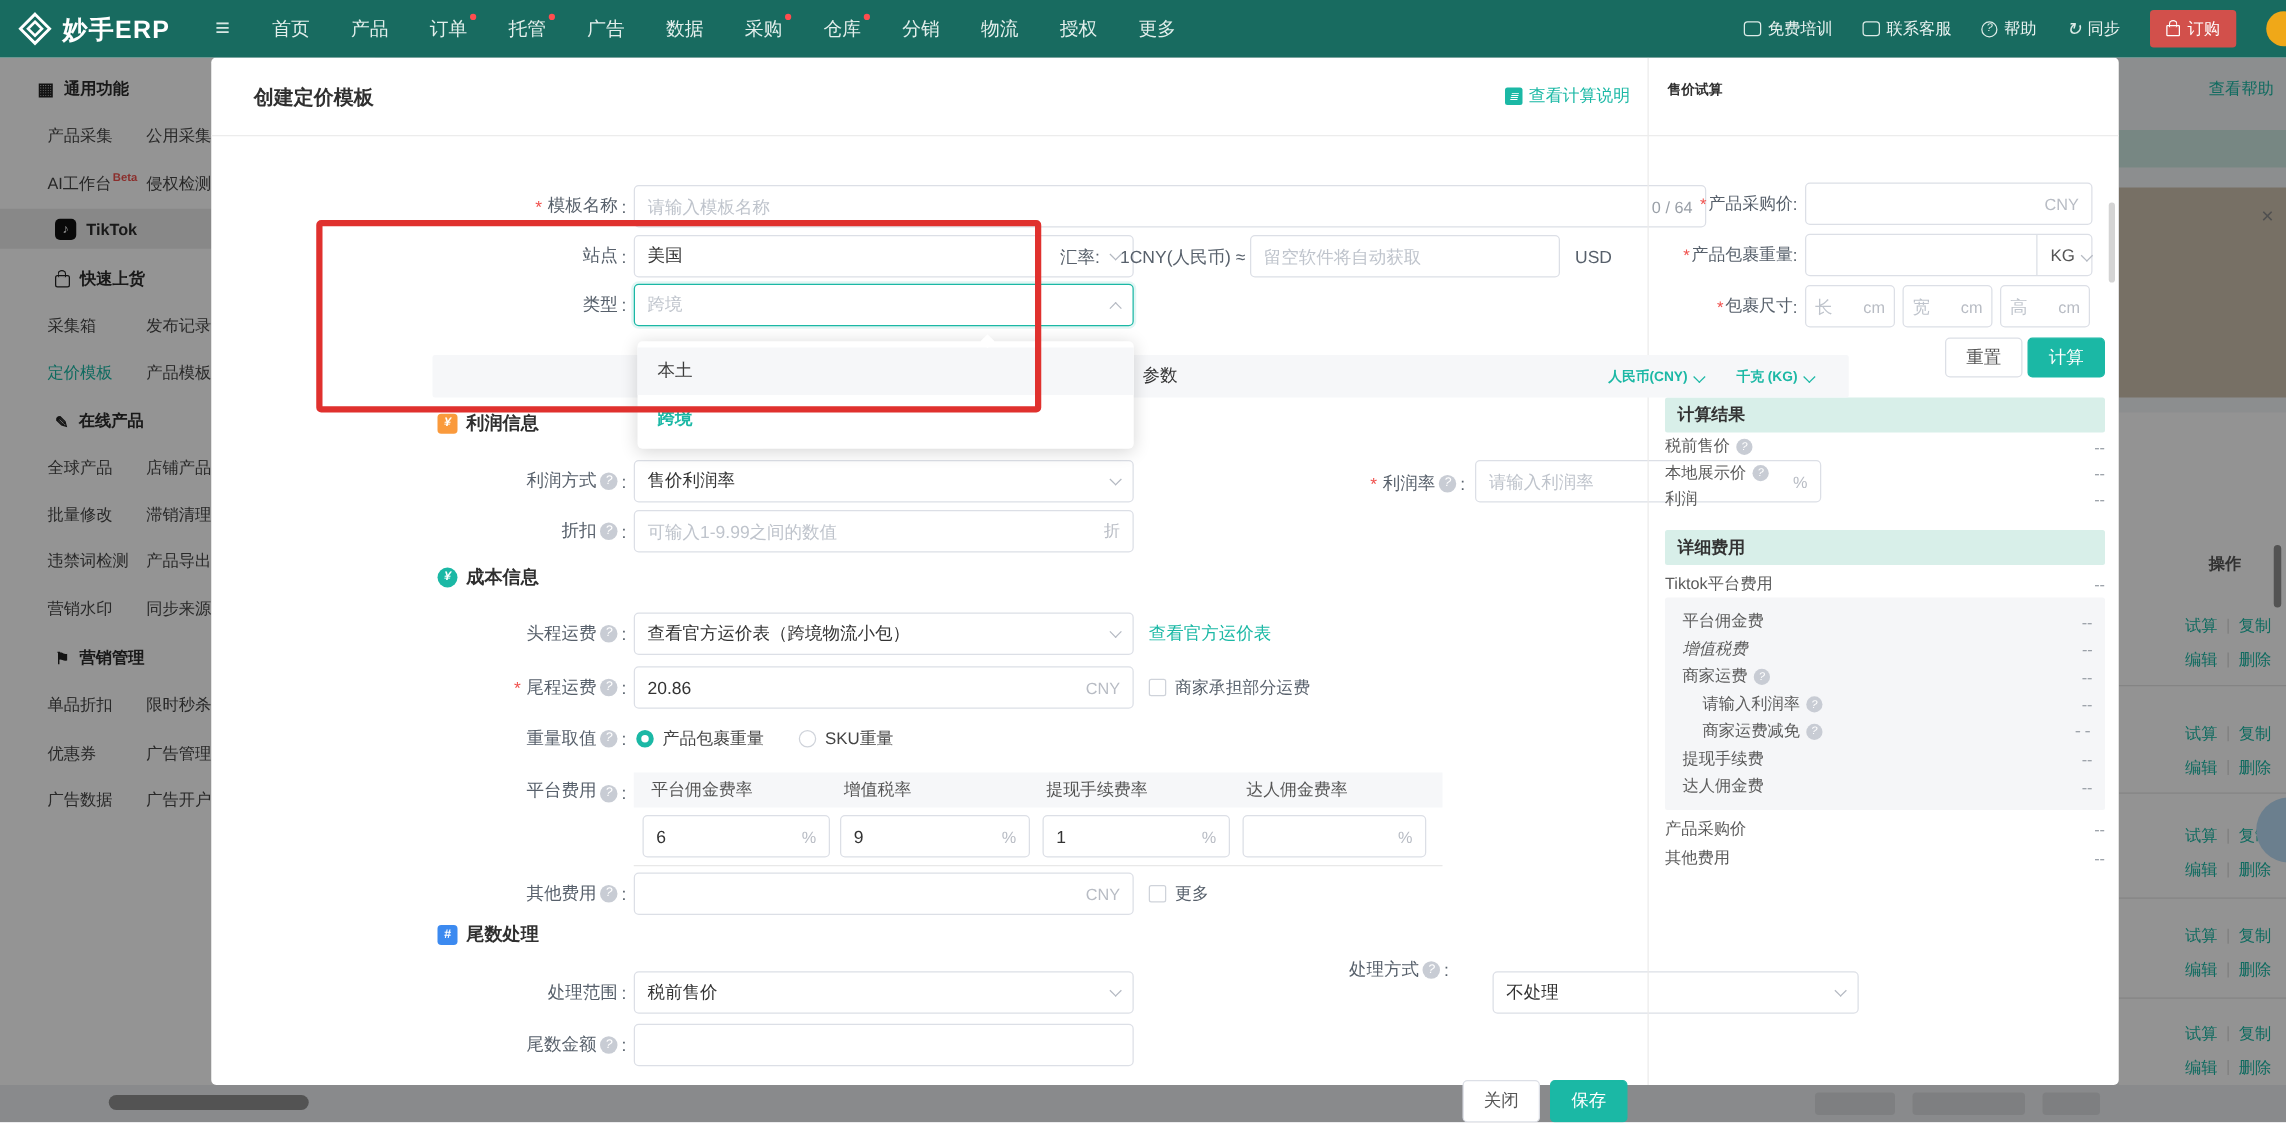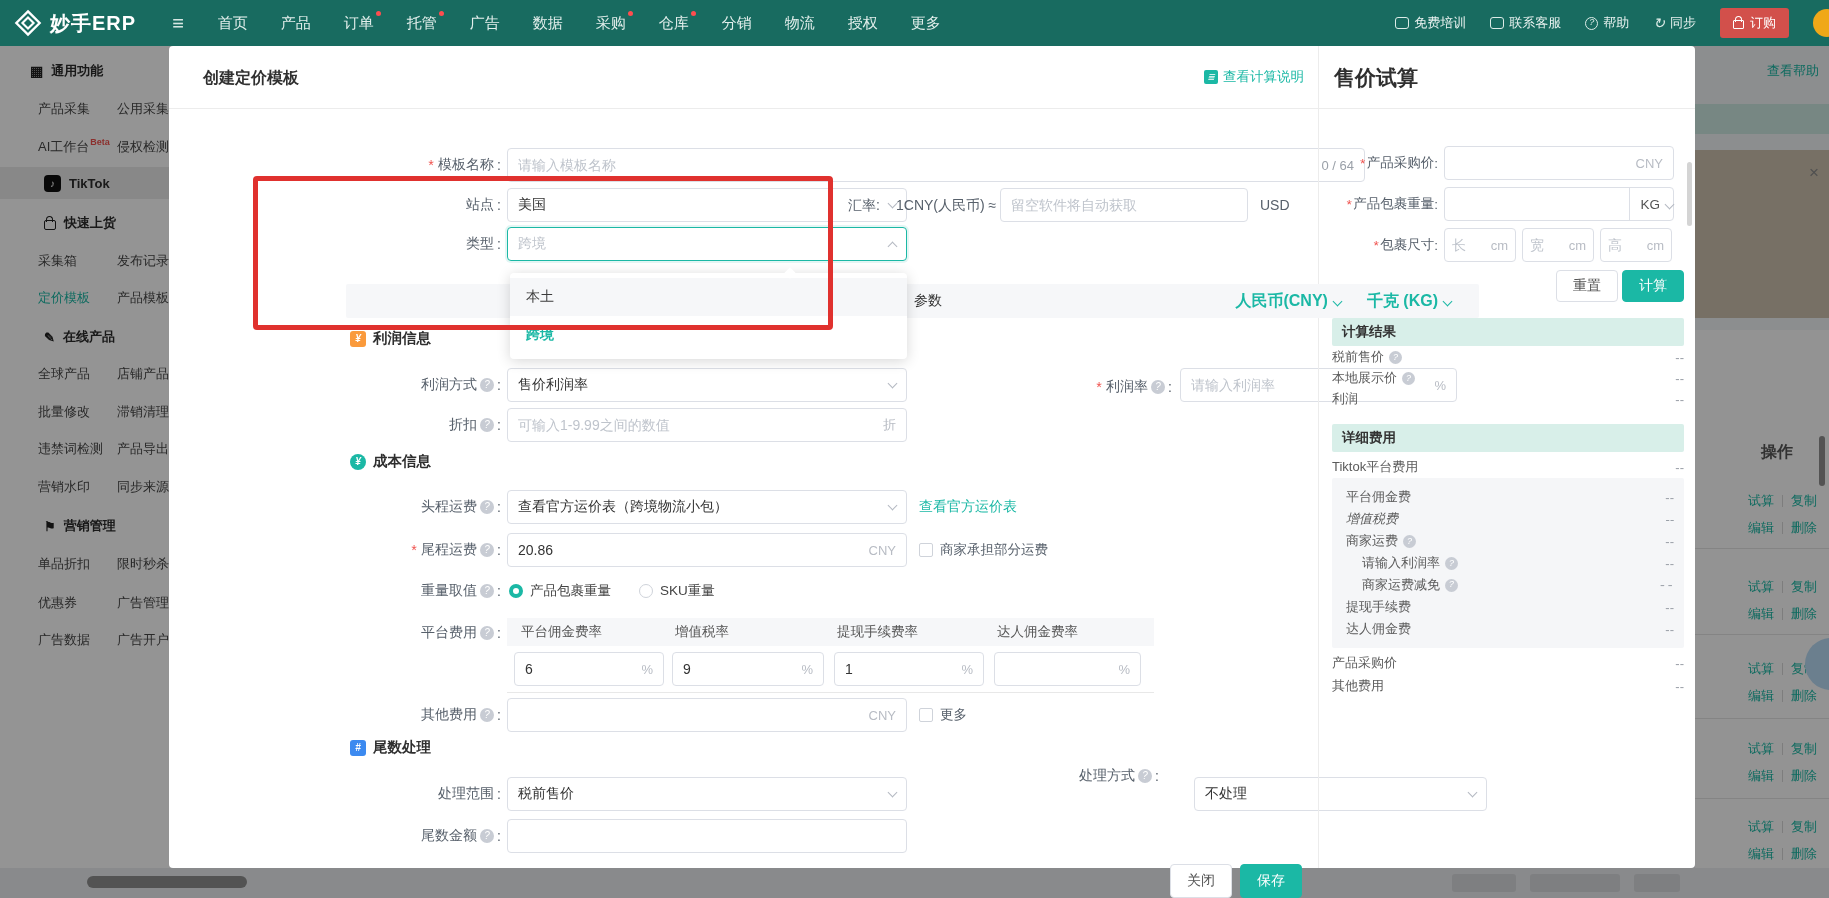--- a/index.html
+++ b/index.html
@@ -41,21 +41,21 @@
   .bagic::before { content:""; position:absolute; left:1px; top:-5px; width:5px; height:5px; border:1.6px solid #222; border-bottom:none; border-radius:4px 4px 0 0; }
   .edit-ic, .mkt-ic { font-size:13px; color:#222; line-height:1; }
 
   
   .bgstrip { position:absolute; left:1695px; top:46px; width:134px; height:822px; background:#f2f4f6; z-index:10; overflow:hidden; }
   .bg-help { position:absolute; top:16px; right:10px; color:#1bb8a5; font-size:13px; cursor:pointer; }
   .bg-tealband { position:absolute; left:0; top:58px; width:134px; height:30px; background:#cde9e2; }
   .bg-tan { position:absolute; left:0; top:104px; width:134px; height:168px; background:#cdc1ae; }
   .bg-close { position:absolute; top:14px; right:10px; color:#8a8a8a; font-size:17px; cursor:pointer; line-height:1; }
   .bg-white { position:absolute; left:0; top:284px; width:134px; height:538px; background:#fdfdfd; }
-  .bg-op { position:absolute; top:396px; right:36px; font-size:16px; color:#555; font-weight:bold; }
+  .bg-op { position:absolute; top:396px; right:36px; font-size:13px; color:#555; font-weight:bold; }
   .bgrow { position:absolute; right:12px; display:flex; align-items:center; gap:8px; font-size:13px; color:#1bb8a5; cursor:pointer; }
   .bgrow .sep { width:1px; height:12px; background:#d8d8d8; }
   .bgline { position:absolute; left:0; width:134px; height:1px; background:#e3e3e3; }
   .chat-bubble { position:absolute; left:110px; top:592px; width:52px; height:52px; border-radius:50%; background:#b9dbf4; }
   .mini-scroll { position:absolute; left:124px; width:6px; background:#8f8f8f; border-radius:3px; }
 
   
   .botstrip { position:absolute; left:0; top:868px; width:1829px; height:30px; background:#eceef1; z-index:10; }
   .hscroll { position:absolute; left:87px; top:8px; width:160px; height:12px; background:#8f8f8f; border-radius:6px; }
   .bot-box { position:absolute; top:6px; height:18px; background:#d9dbde; border-radius:3px; }
@@ -92,21 +92,21 @@
   .rd-lab { font-size:13.5px; color:#444; margin-left:7px; margin-right:28px; white-space:nowrap; }
   .sec-title { position:absolute; display:flex; align-items:center; gap:7px; font-size:14.5px; font-weight:bold; color:#2f2f2f; }
   .sec-ic { width:16px; height:16px; border-radius:3px; color:#fff; font-size:10px; line-height:16px; text-align:center; flex:none; }
   .sec-ic.orange { background:#fa9a3c; }
   .sec-ic.tealc { background:#1bb8a5; border-radius:50%; }
   .sec-ic.blue { background:#3c8af0; }
 
   .params-bar { position:absolute; left:177px; top:238px; width:1133px; height:34px; background:#f6f7f9; border-radius:2px; z-index:1; }
   .pb-text { position:absolute; left:568px; top:8px; font-size:14px; color:#333; }
   .pb-sels { position:absolute; right:28px; top:0; height:34px; display:flex; align-items:center; gap:26px; }
-  .pb-sel { display:flex; align-items:center; gap:6px; color:#1bb8a5; font-size:16px; font-weight:bold; cursor:pointer; }
+  .pb-sel { display:flex; align-items:center; gap:6px; color:#1bb8a5; font-size:11px; font-weight:bold; cursor:pointer; }
   .pb-sel .chev { border-color:#1bb8a5; margin:0; }
 
   .ptable-head { position:absolute; left:338px; top:572px; width:647px; height:28px; background:#f6f7f9; display:flex; align-items:center; }
   .ptable-head span { font-size:13.5px; color:#555; }
   .ptable-line { position:absolute; left:338px; top:646px; width:647px; height:1px; background:#e8e8e8; }
 
   .btn { height:34px; padding:0 16px; border-radius:4px; border:1px solid #dcdfe6; background:#fff; font-size:14px; color:#555; display:inline-flex; align-items:center; justify-content:center; cursor:pointer; white-space:nowrap; }
   .btn.primary { background:#1bb8a5; border-color:#1bb8a5; color:#fff; }
 
   
@@ -114,21 +114,21 @@
   .dropdown::before { content:""; position:absolute; left:276px; top:-4px; width:8px; height:8px; background:#fff; transform:rotate(45deg); }
   .dd-item { height:38px; display:flex; align-items:center; padding:0 16px; font-size:14px; color:#3b3b3b; cursor:pointer; }
   .dd-item.hover { background:#f6f7f9; }
   .dd-item.sel { color:#1bb8a5; font-weight:bold; }
 
   
   .redbox { position:absolute; left:253px; top:176px; width:580px; height:154px; border:5px solid #e0312e; border-radius:4px; z-index:60; pointer-events:none; }
 
   
   .t-divider { position:absolute; left:1149px; top:0; width:1px; height:822px; background:#ececec; }
-  .t-title { position:absolute; left:1165px; top:18px; font-size:21px; font-weight:bold; color:#2f2f2f; }
+  .t-title { position:absolute; left:1165px; top:18px; font-size:11px; font-weight:bold; color:#2f2f2f; }
   .t-lbl { width:108px; flex:none; text-align:right; display:inline-flex; justify-content:flex-end; align-items:center; font-size:13.5px; color:#57606b; white-space:nowrap; }
   .thead { position:absolute; left:1163px; width:352px; height:28px; background:#d8efe9; border-radius:2px; display:flex; align-items:center; padding:0 10px; font-size:13.5px; color:#333; font-weight:bold; }
   .frow { position:absolute; left:1163px; width:352px; display:flex; align-items:center; font-size:13px; color:#5b5b5b; }
   .frow .v { margin-left:auto; color:#9aa0a8; }
   .frow .q { width:13px; height:13px; margin-left:5px; } .frow .q::after { line-height:13px; font-size:9px; }
   .fgray { position:absolute; left:1163px; top:394px; width:352px; height:170px; background:#f5f6f8; border-radius:2px; }
   .ind1 { padding-left:14px; } .ind2 { padding-left:30px; }
 
   .addon { height:100%; display:flex; align-items:center; gap:6px; border-left:1px solid #dcdfe6; padding-left:10px; margin-left:8px; color:#555; font-size:13.5px; }
   .addon .chev { margin:0; }
@@ -447,21 +447,21 @@
           <span>重量取值</span>
           <i class="q"></i>
           <span>:</span>
         </span>
       <span class="rd on" style="margin-left:8px;"></span>
       <span class="rd-lab">产品包裹重量</span>
       <span class="rd"></span>
       <span class="rd-lab">SKU重量</span>
     </div>
 
-    <span class="lbl" style="position:absolute; left:177px; top:578px;">
+    <span class="lbl" style="position:absolute; left:177px; top:578px;align-items:flex-end;">
         <span>平台费用</span>
         <i class="q"></i>
         <span>:</span>
       </span>
     <div class="ptable-head">
       <span style="width:160px; padding-left:14px;">平台佣金费率</span>
       <span style="width:162px; padding-left:8px;">增值税率</span>
       <span style="width:160px; padding-left:8px;">提现手续费率</span>
       <span style="width:150px; padding-left:8px;">达人佣金费率</span>
     </div>

